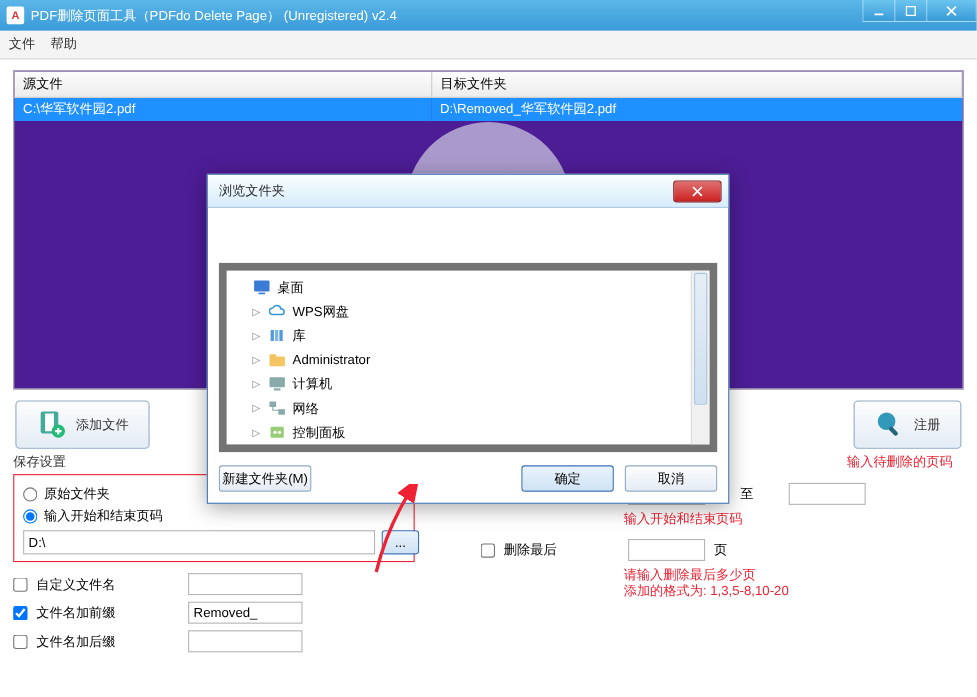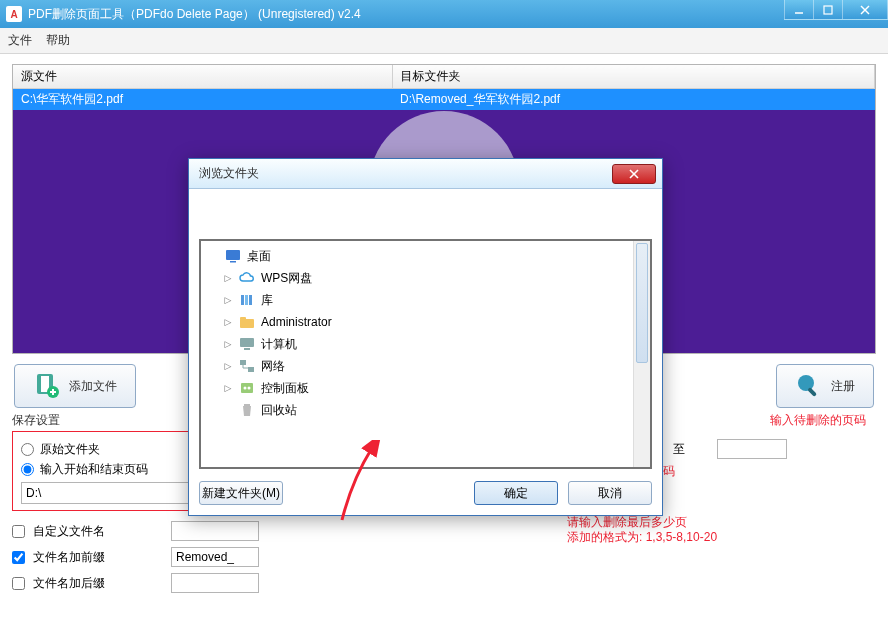--- a/index.html
+++ b/index.html
@@ -42,35 +42,35 @@
 .radio-row { display:flex; align-items:center; gap:6px; margin:3px 0; }
 .radio-row input { margin:0; }
 .path-row { display:flex; align-items:center; gap:6px; margin-top:4px; width:360px;}
 .path-row input[type=text]{ flex:1; height:22px; border:1px solid #b5b5b5; padding:0 4px; background:#fff;}
 .dots-btn { width:34px; height:22px; border:1px solid #3a72b5; border-radius:3px; background:linear-gradient(#eaf3fb,#cfe3f5); }
 
 .check-grid { margin-top:10px; }
 .check-row { display:flex; align-items:center; gap:8px; margin:6px 0; }
 .check-row input[type=checkbox]{ margin:0;}
 .check-row .txt { width: 130px; }
-.smallinput { width:88px; height:20px; border:1px solid #b5b5b5; padding:0 4px; background:#fff;}
+.smallinput { width:104px; height:20px; border:1px solid #b5b5b5; padding:0 4px; background:#fff;}
 .r-row { display:flex; align-items:center; gap:8px; margin:10px 0; }
 .r-row .txt { width: 105px; }
 .longinput { flex:1; min-width:0; height:20px; border:1px solid #b5b5b5; padding:0 4px; background:#fff;}
 .between { width:60px; text-align:center; }
 .redhint { color:#e23; font-size:12px; }
 .redhint.sm { margin-left: 130px; margin-top:-6px; margin-bottom:4px;}
 
 
 .dialog { position:absolute; left:188px; top:158px; width:475px; background:#fff; border:1px solid #3a72b5; box-shadow:0 4px 18px rgba(0,0,0,.35); }
 .dlg-title { height:30px; background:linear-gradient(#fafeff,#d7ecfb); border-bottom:1px solid #a8c5e0; display:flex; align-items:center; padding:0 6px 0 10px; }
 .dlg-title .t { flex:1; color:#2b2b2b; }
 .dlg-close { width:44px; height:20px; border-radius:3px; background:linear-gradient(#e07070,#c22); border:1px solid #8a1d1d; color:#fff; display:flex; align-items:center; justify-content:center; font-weight:bold; font-size:11px;}
 .dlg-body { padding:10px 10px 2px 10px; }
-.tree-wrap { border:2px solid #737373; height:230px; overflow:hidden; display:flex; }
+.tree-wrap { border:7px solid #737373; height:172px; overflow:hidden; display:flex; }
 .tree { flex:1; padding:4px 2px; }
 .tree-scroll { width:17px; background:#f0f0f0; border-left:1px solid #ddd; position:relative;}
 .tree-scroll .thumb{ position:absolute; left:2px; right:2px; top:2px; height:120px; background:linear-gradient(#e6eef6,#cfdff0); border:1px solid #a8c5e0; border-radius:2px;}
 .tree-item { display:flex; align-items:center; gap:6px; height:22px; padding-left:6px; }
 .tree-item .exp { width:10px; color:#777; font-size:9px; display:inline-block; text-align:center;}
 .tree-item.child { padding-left:20px; }
 .tree-item .icn { width:16px; height:16px; display:inline-flex; align-items:center; justify-content:center; }
 .dlg-foot { display:flex; gap:10px; align-items:center; padding:10px; }
 .dlg-foot .spacer{ flex:1; }
 .dlg-btn { min-width:84px; height:24px; border:1px solid #8fa9c6; border-radius:3px; background:linear-gradient(#fdfdfd,#e4ecf5); }

